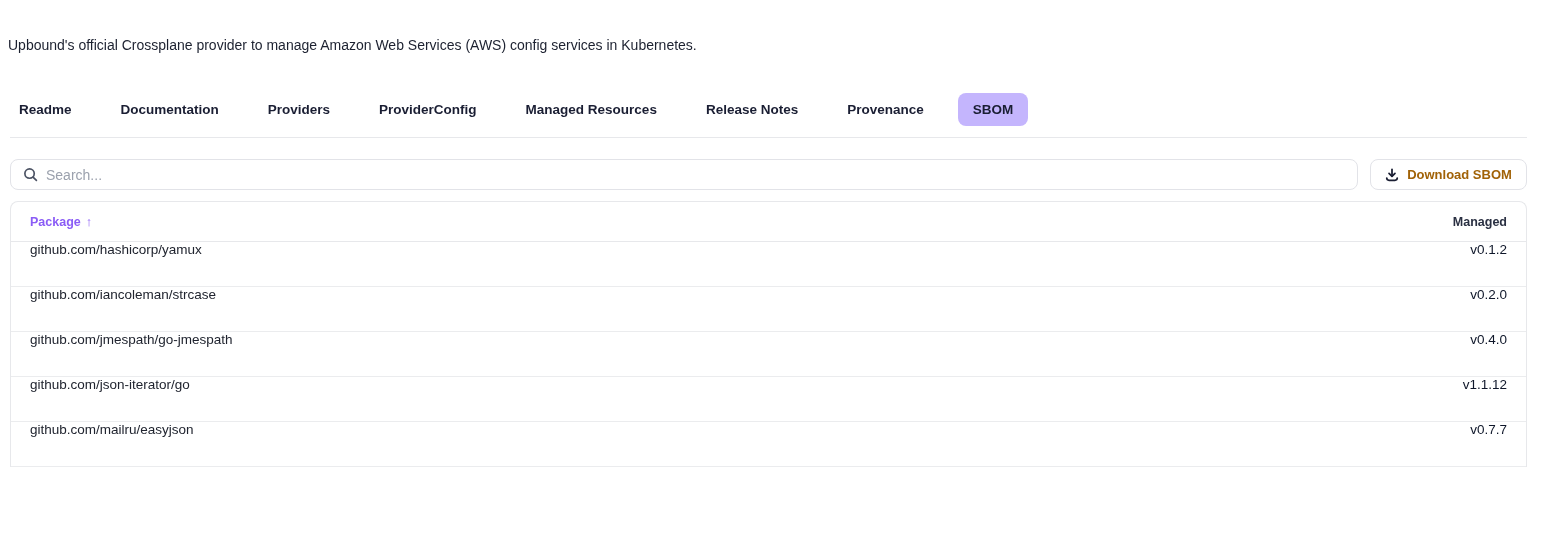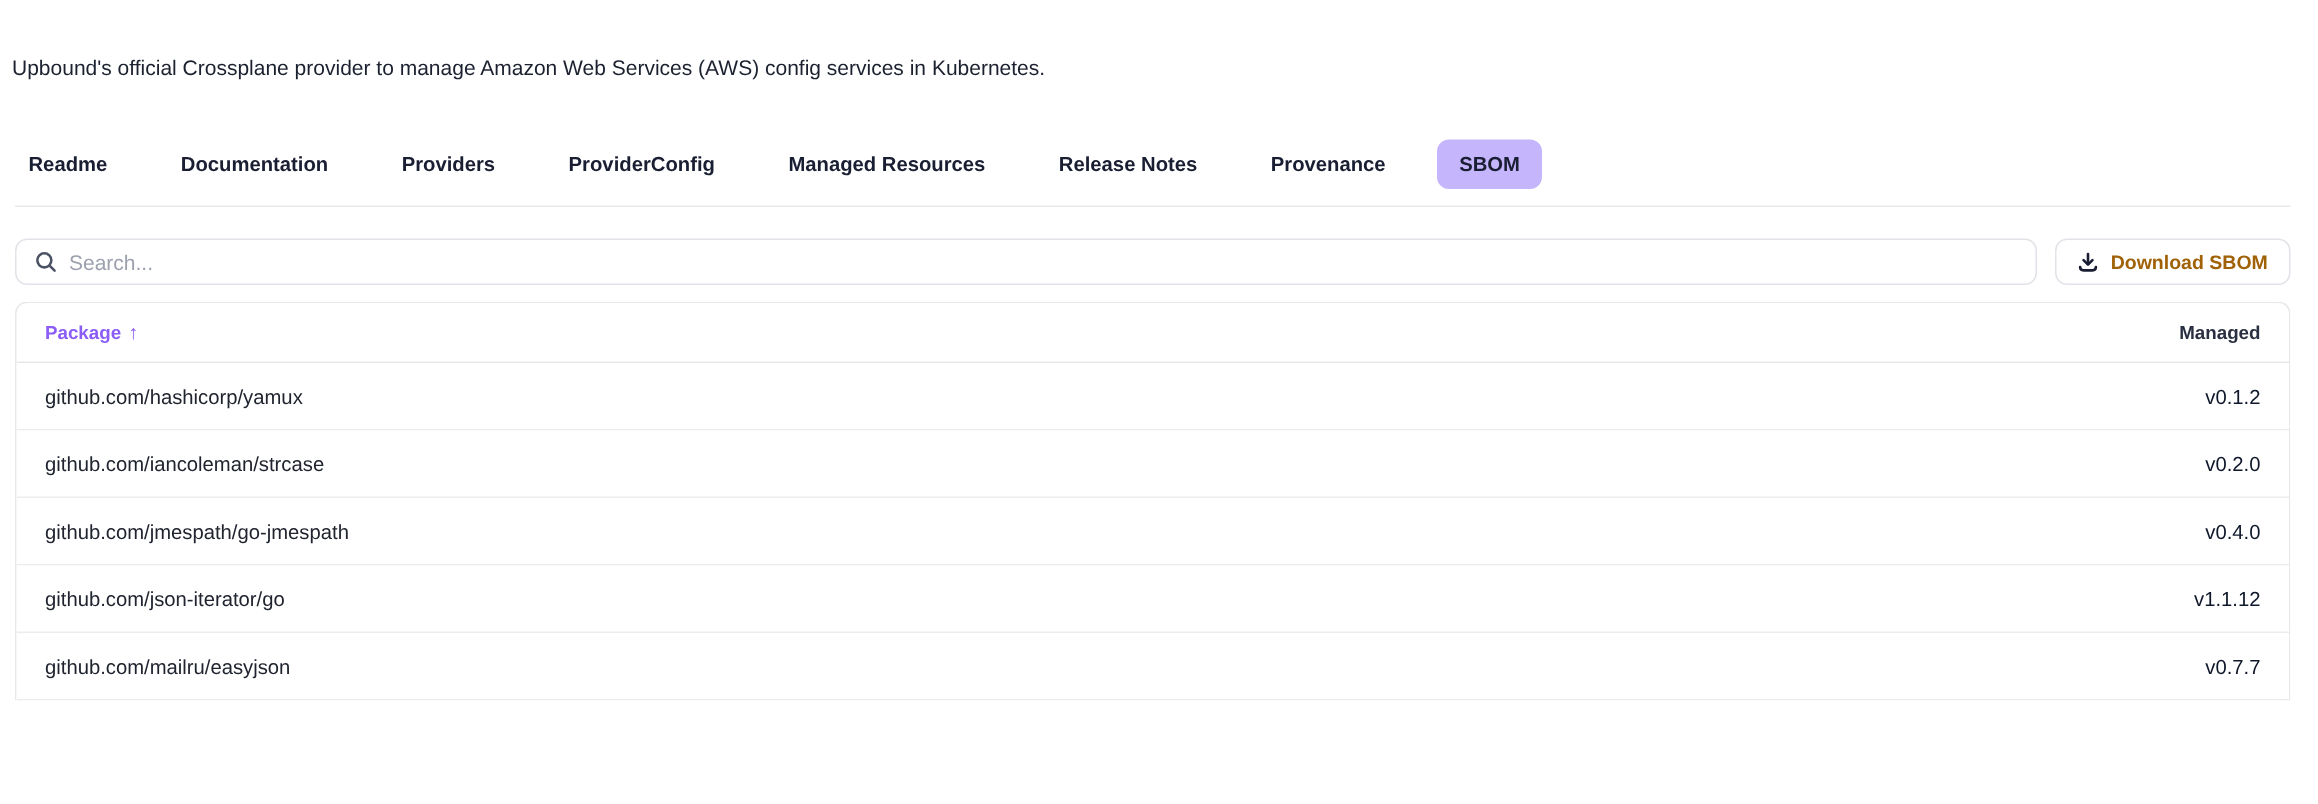--- a/index.html
+++ b/index.html
@@ -84,21 +84,21 @@
     border-bottom: 1px solid #e7e8eb;
   }
   .col-package {
     font-size: 12.5px; font-weight: 700; color: #8b5cf6;
     display: flex; align-items: flex-end; gap: 5px;
     cursor: pointer;
   }
   .sort-arrow { font-size: 13px; color: #8b5cf6; }
   .col-version { font-size: 12.5px; font-weight: 700; color: #2a3042; }
   .t-row {
-    display: flex; align-items: center; justify-content: space-between;
+    display: flex; justify-content: space-between;
     height: 45px; padding: 0 19px;
     border-bottom: 1px solid #ebecee;
     background: #fff;
   }
   .cell-package { font-size: 13.5px; color: #20242f; }
   .cell-version { font-size: 13.5px; color: #0f172a; }
 </style>
 </head>
 <body>
 

